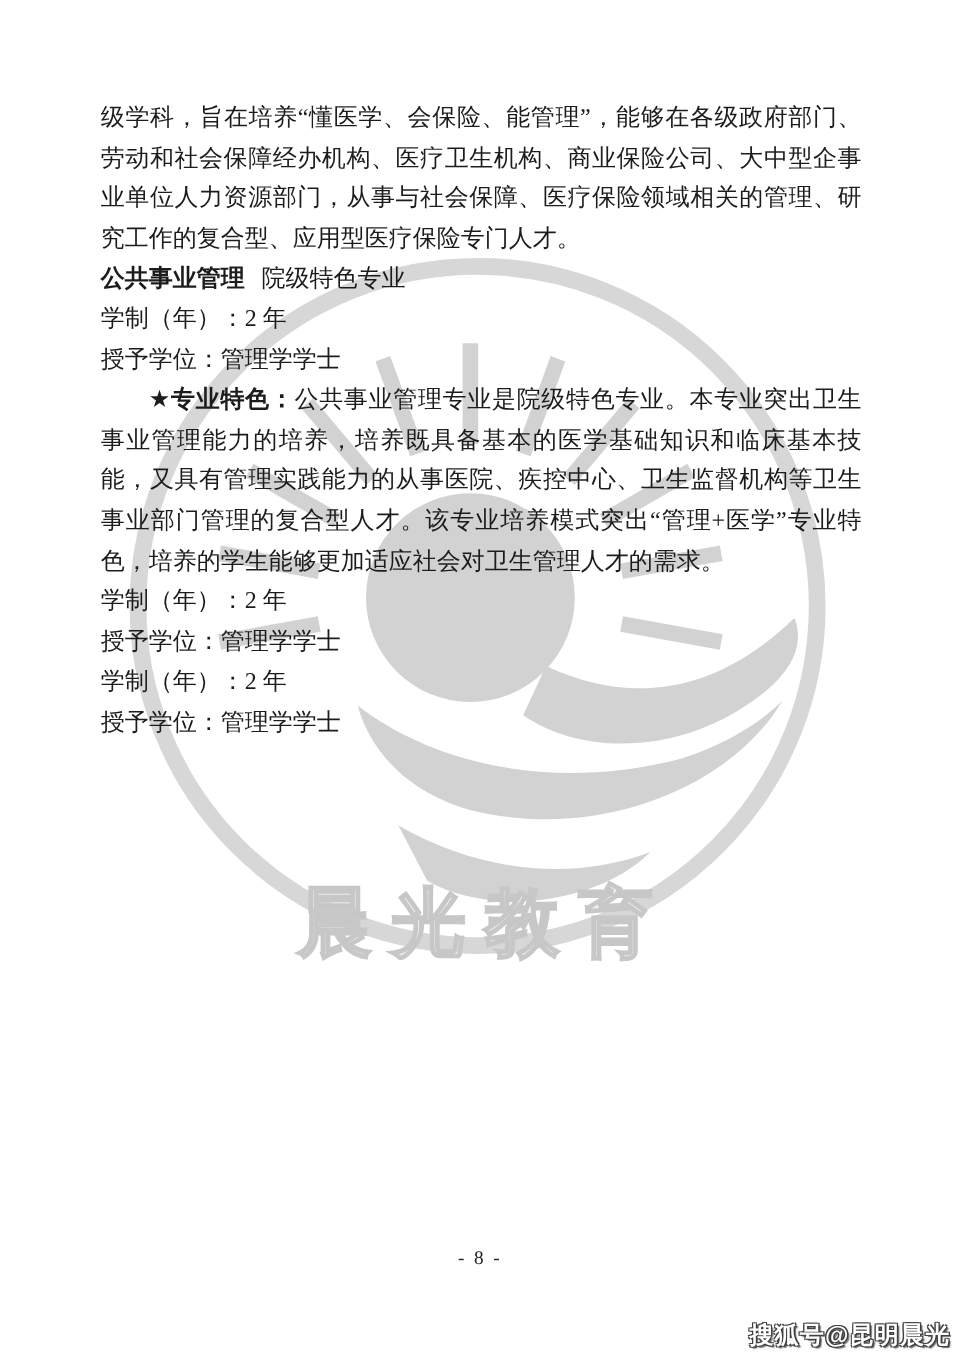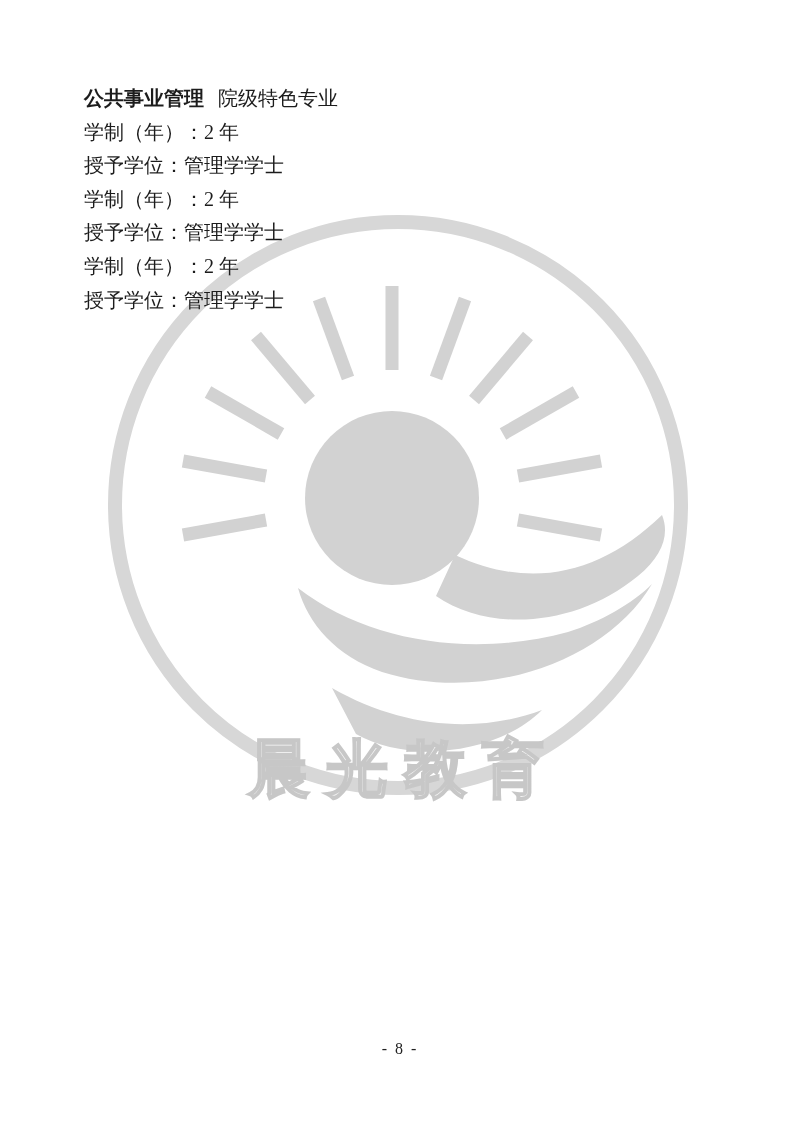--- a/index.html
+++ b/index.html
@@ -100,29 +100,32 @@
       <path d="M455,555 C530,590 600,575 662,515 C670,535 662,556 638,576 C575,628 488,632 436,596 Z"></path>
       <path d="M298,588 C368,642 472,658 568,632 C600,622 632,604 652,584 C606,662 484,704 382,672 C336,656 308,624 298,588 Z"></path>
       <path d="M332,688 C402,728 478,734 542,710 C498,754 408,764 356,734 Z"></path>
     </g>
 
     <text x="404" y="790" text-anchor="middle" font-size="62" letter-spacing="16" font-weight="bold" fill="#f2f2f2" stroke="#c7c7c7" stroke-width="2" font-family="&quot;Liberation Serif&quot;,&quot;DejaVu Serif&quot;,serif">晨光教育</text>
   </svg>
 
   <div class="content">
 
+    <p class="para no-indent">级学科，旨在培养“懂医学、会保险、能管理”，能够在各级政府部门、劳动和社会保障经办机构、医疗卫生机构、商业保险公司、大中型企事业单位人力资源部门，从事与社会保障、医疗保险领域相关的管理、研究工作的复合型、应用型医疗保险专门人才。</p>
 
     <h3 class="sec-title"><span>公共事业管理</span><span class="suffix">院级特色专业</span></h3>
     <p class="meta">学制（年）：2 年</p>
     <p class="meta">授予学位：管理学学士</p>
+    <p class="para"><span class="feature-label">★专业特色：</span><span>公共事业管理专业是院级特色专业。本专业突出卫生事业管理能力的培养，培养既具备基本的医学基础知识和临床基本技能，又具有管理实践能力的从事医院、疾控中心、卫生监督机构等卫生事业部门管理的复合型人才。该专业培养模式突出“管理+医学”专业特色，培养的学生能够更加适应社会对卫生管理人才的需求。</span></p>
 
     <p class="meta">学制（年）：2 年</p>
     <p class="meta">授予学位：管理学学士</p>
 
     <p class="meta">学制（年）：2 年</p>
     <p class="meta">授予学位：管理学学士</p>
 
   </div>
 
   <div class="pagenum">- 8 -</div>
 
+  <div class="sohu-badge">搜狐号@昆明晨光</div>
 
 </div>
 
 </body></html>

